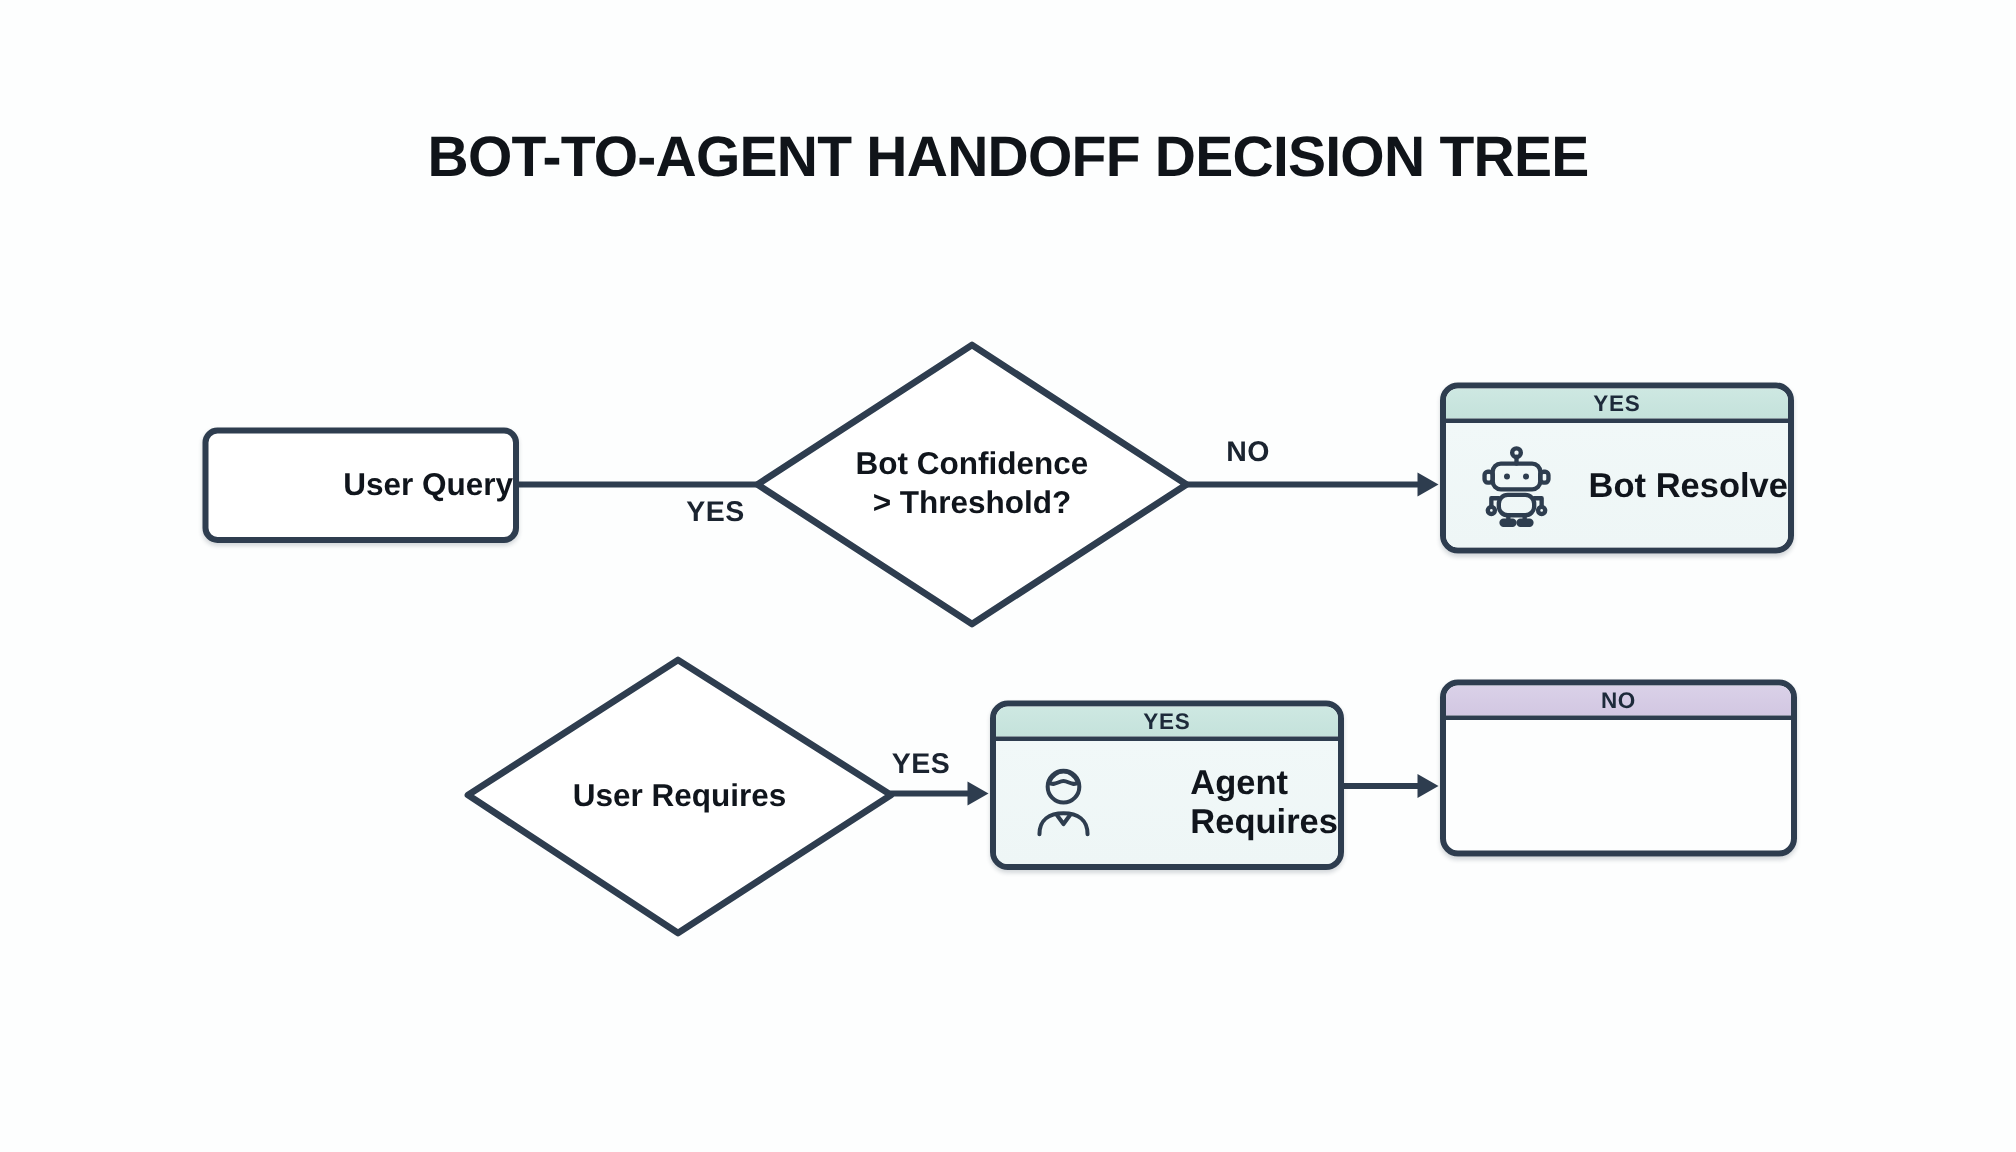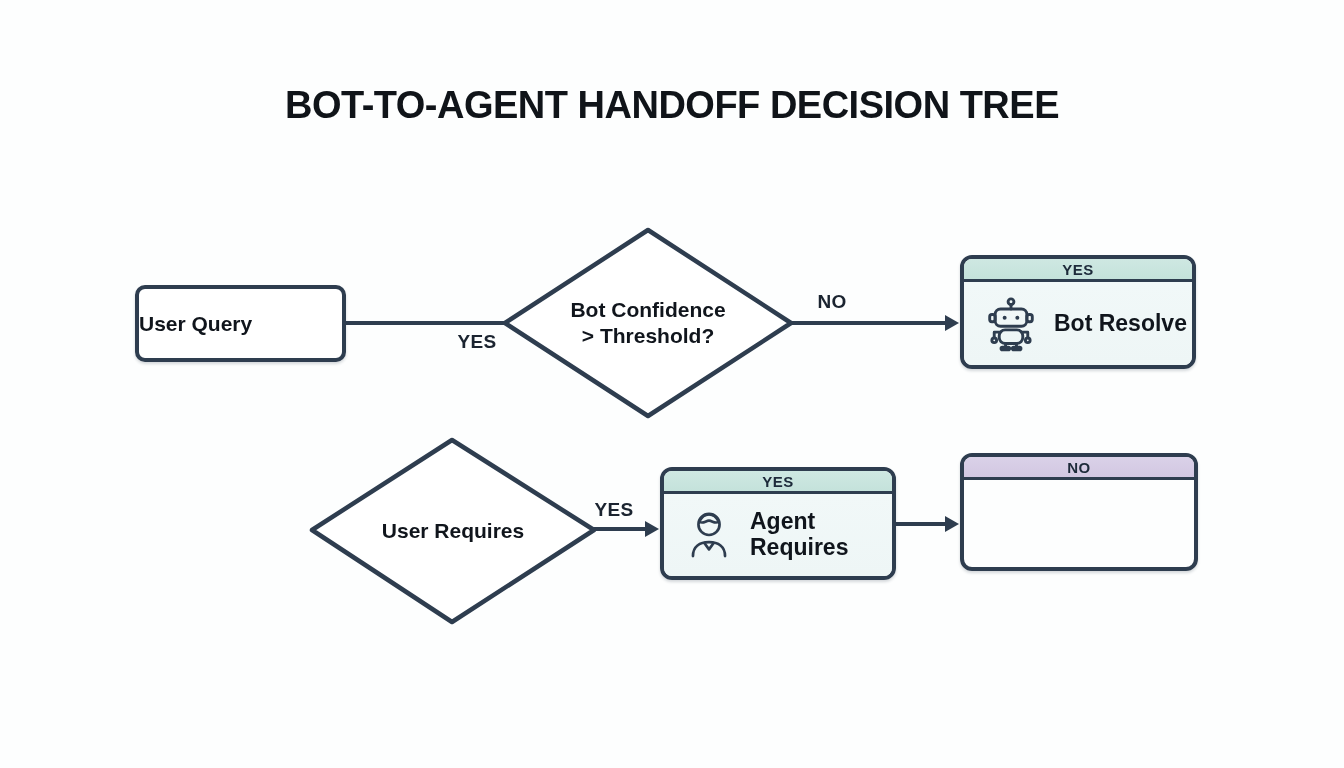--- a/index.html
+++ b/index.html
@@ -33,40 +33,40 @@
   }
   .diamond-wrap{position:absolute;}
   .diamond-wrap svg{display:block;}
   .diamond-wrap polygon{fill:#ffffff;stroke:currentColor;stroke-width:4.5;stroke-linejoin:round;}
   .diamond-text{
     position:absolute;left:0;top:0;width:100%;height:100%;
     display:flex;flex-direction:column;justify-content:center;
     font-size:21px;font-weight:bold;line-height:1.25;text-align:center;color:#10151c;
   }
   .plain-box{
-    position:absolute;display:flex;align-items:center;justify-content:flex-start;
+    position:absolute;display:flex;align-items:center;justify-content:flex-end;
     background:#ffffff;border:4px solid var(--border-color);border-radius:10px;
     font-size:21px;font-weight:bold;color:#10151c;
     box-shadow:0 2px 3px rgba(30,45,60,.18);
   }
   .box{
     position:absolute;border:4px solid var(--border-color);border-radius:12px;
     overflow:hidden;display:flex;flex-direction:column;
     box-shadow:0 2px 3px rgba(30,45,60,.18);
   }
   .box-header{
     height:23px;display:flex;align-items:center;justify-content:center;
     font-size:15px;font-weight:bold;color:#1d2a3a;letter-spacing:0.5px;
     border-bottom:3px solid var(--border-color);flex:0 0 auto;
   }
   .box-header.teal{background:linear-gradient(180deg,var(--teal-header),#c4e2db);}
   .box-header.purple{background:linear-gradient(180deg,var(--purple-header),#d2c7e2);}
   .box-body{
     flex:1 1 auto;display:flex;align-items:center;
-    padding-left:18px;gap:14px;
+    padding-left:18px;gap:14px;justify-content:space-between;
   }
   .box-body.teal{background:linear-gradient(180deg,#f1f8f8,var(--teal-body));}
   .box-body.purple{background:linear-gradient(180deg,#f8f4fc,var(--purple-body));}
   .box-label{font-size:23px;font-weight:bold;line-height:1.12;color:#10151c;}
   .fallback-text{font-size:21px;line-height:1.2;text-align:center;color:#10151c;}
   .fallback-text .l1{font-weight:bold;font-size:22px;}
 </style>
 </head>
 <body>
 

